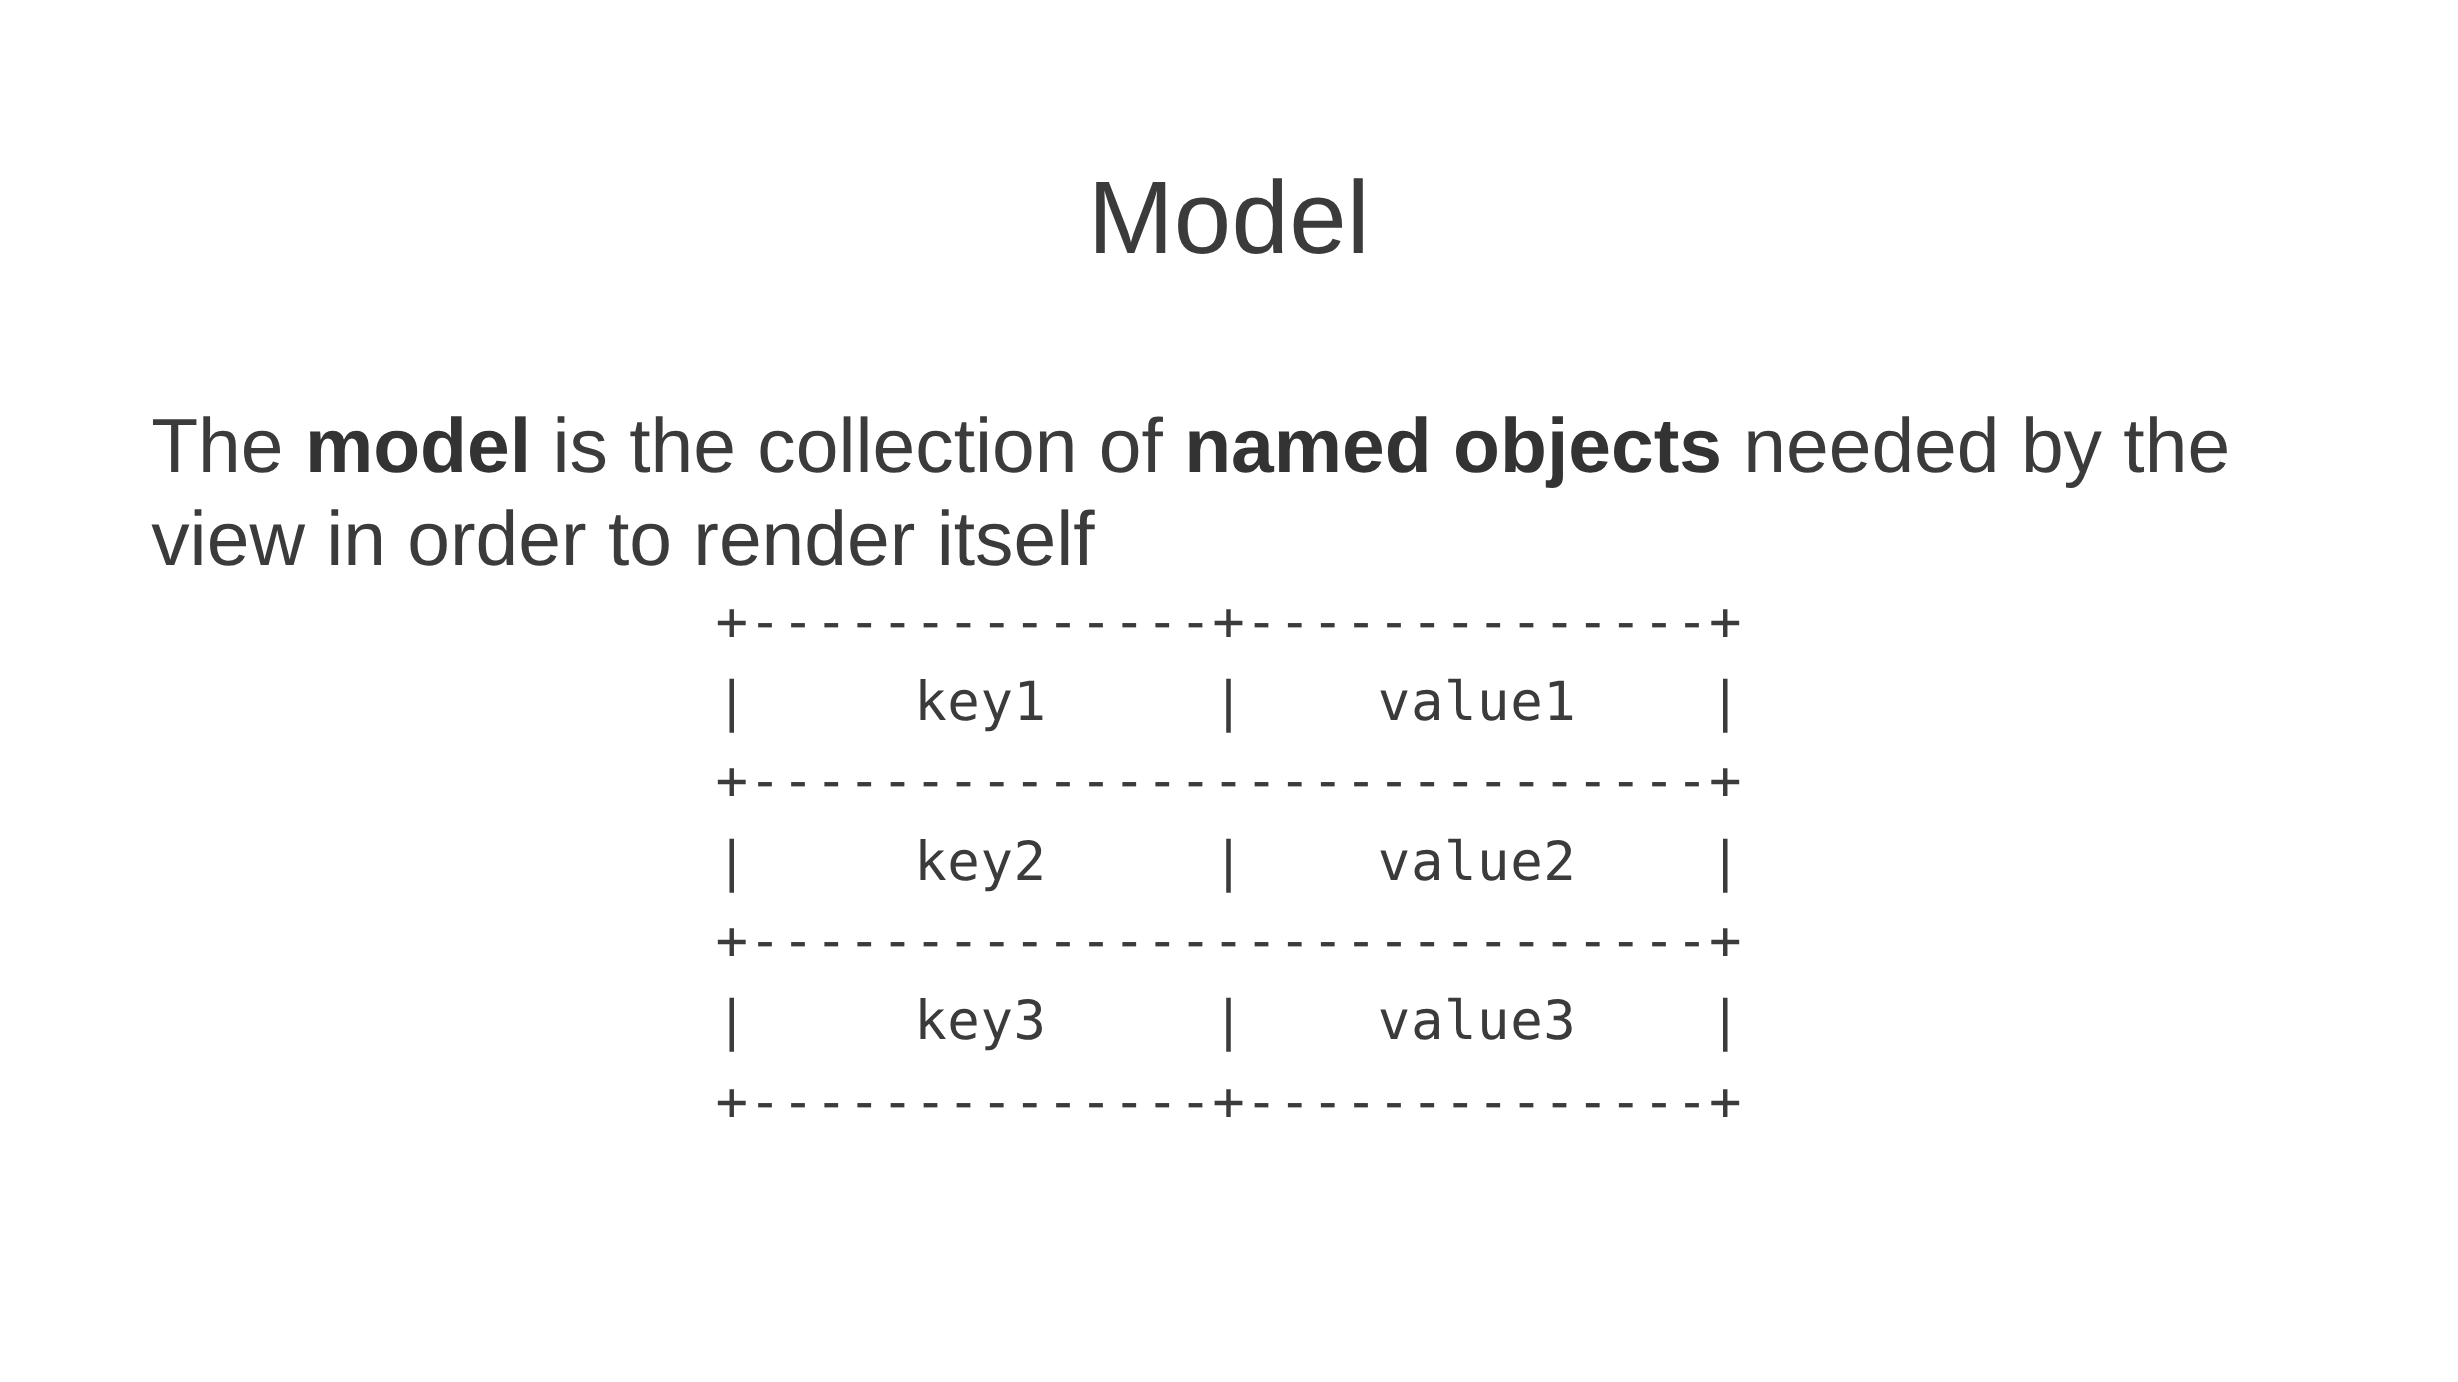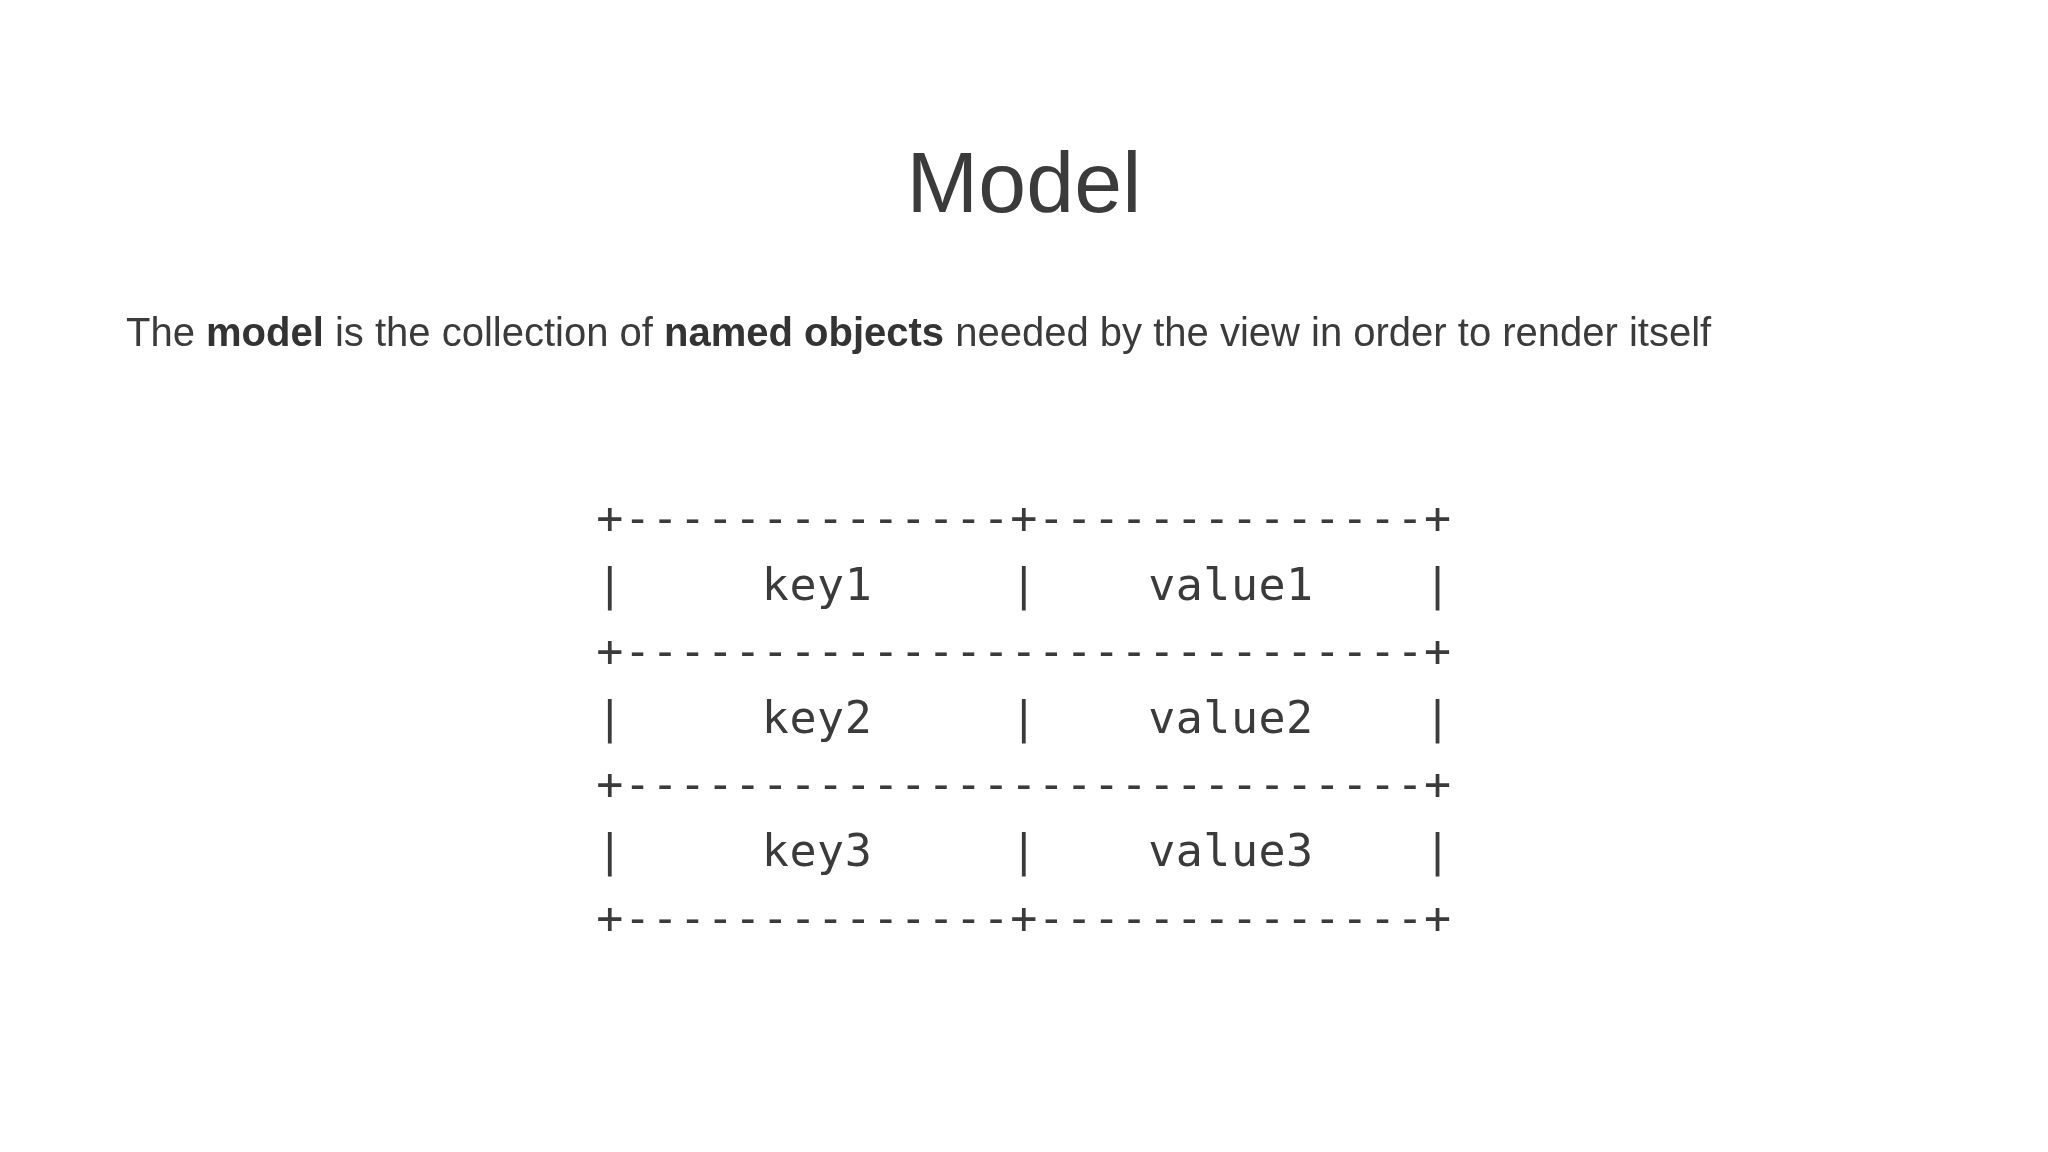--- a/index.html
+++ b/index.html
@@ -41,21 +41,21 @@
     white-space: nowrap;
   }
 
   
   .slide-body {
     position: absolute;
     top: 268px;
     left: 126px;
     width: 1800px;
     font-family: "Liberation Sans", sans-serif;
-    font-size: 40px;
+    font-size: 64px;
     font-weight: 400;
     line-height: 1.22;
     color: #3b3b3b;
   }
   .slide-body .em {
     font-weight: 700;
     color: #333333;
   }
 
   

